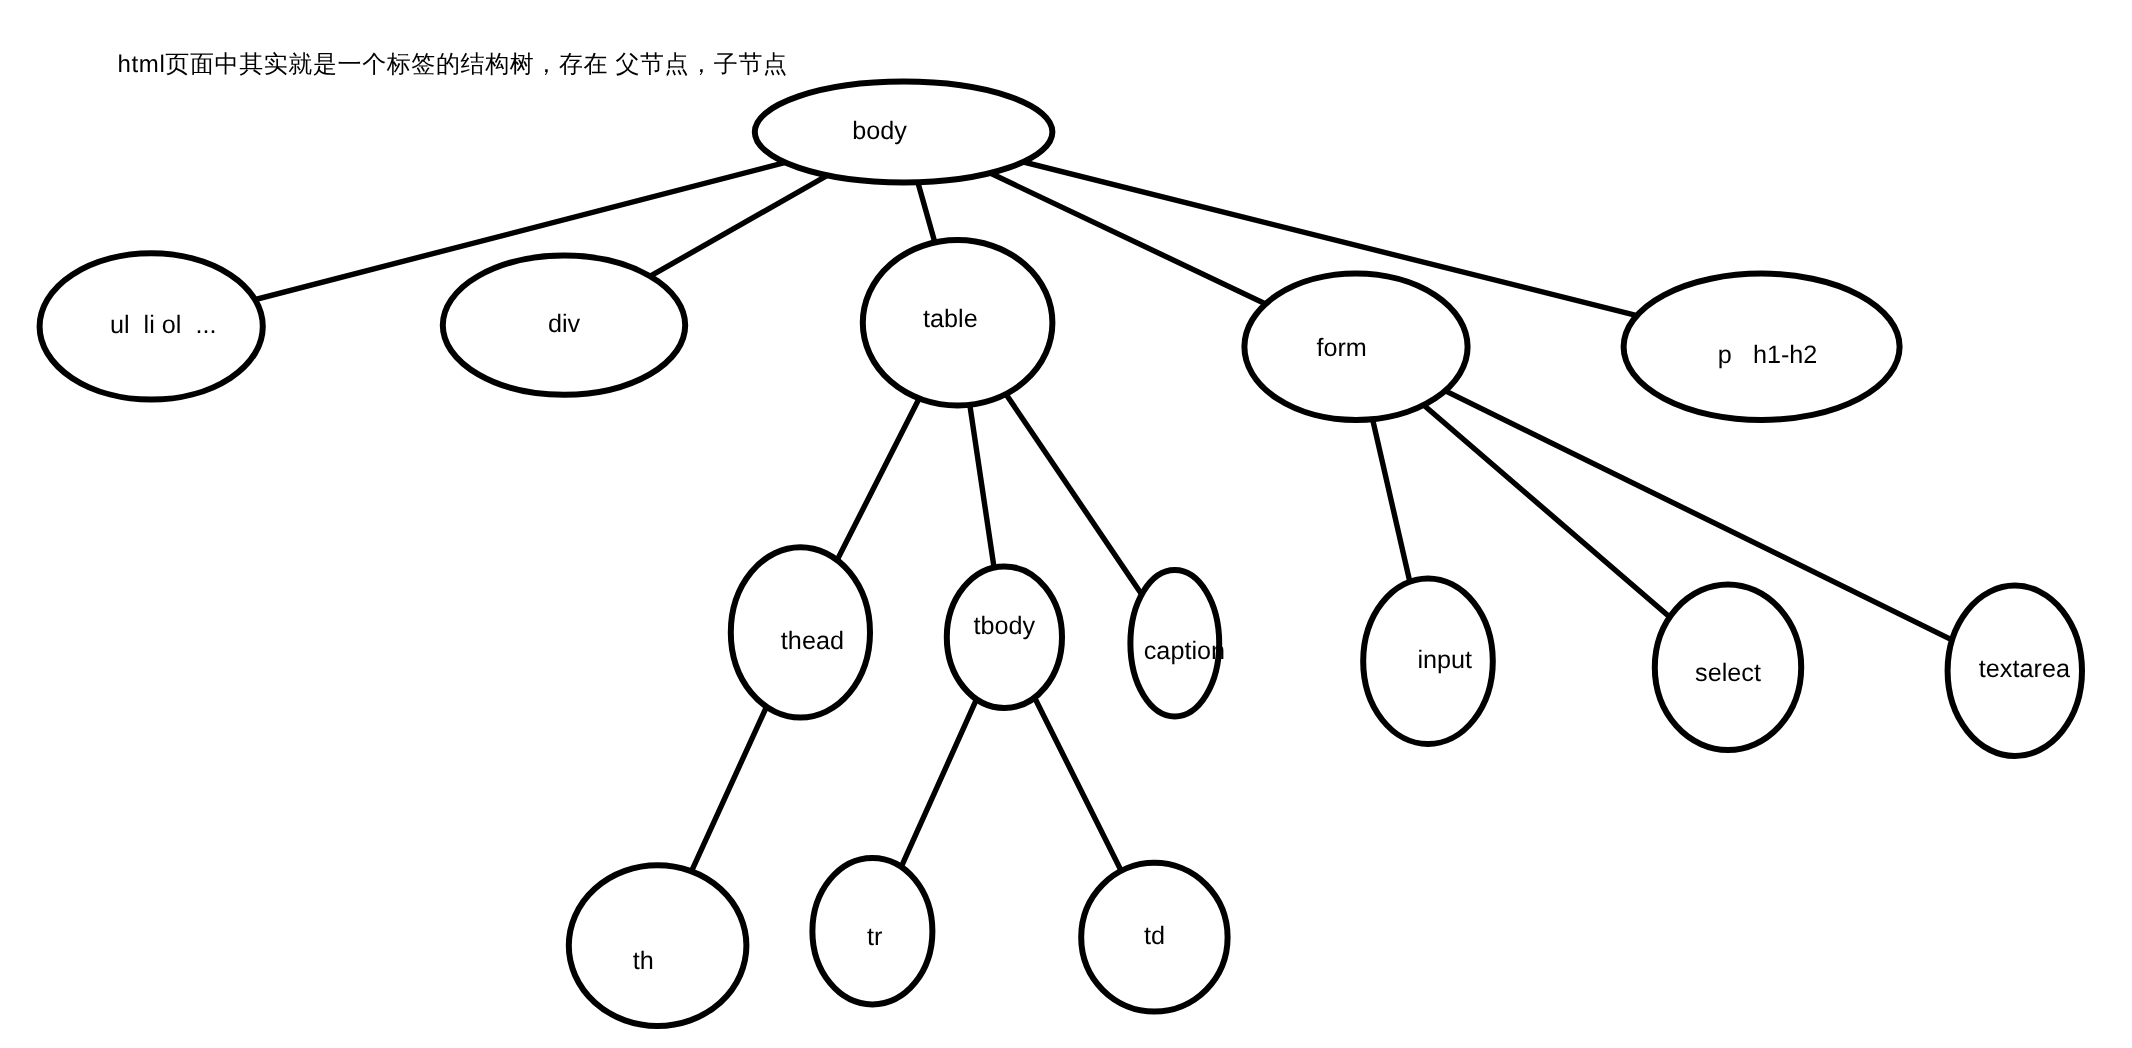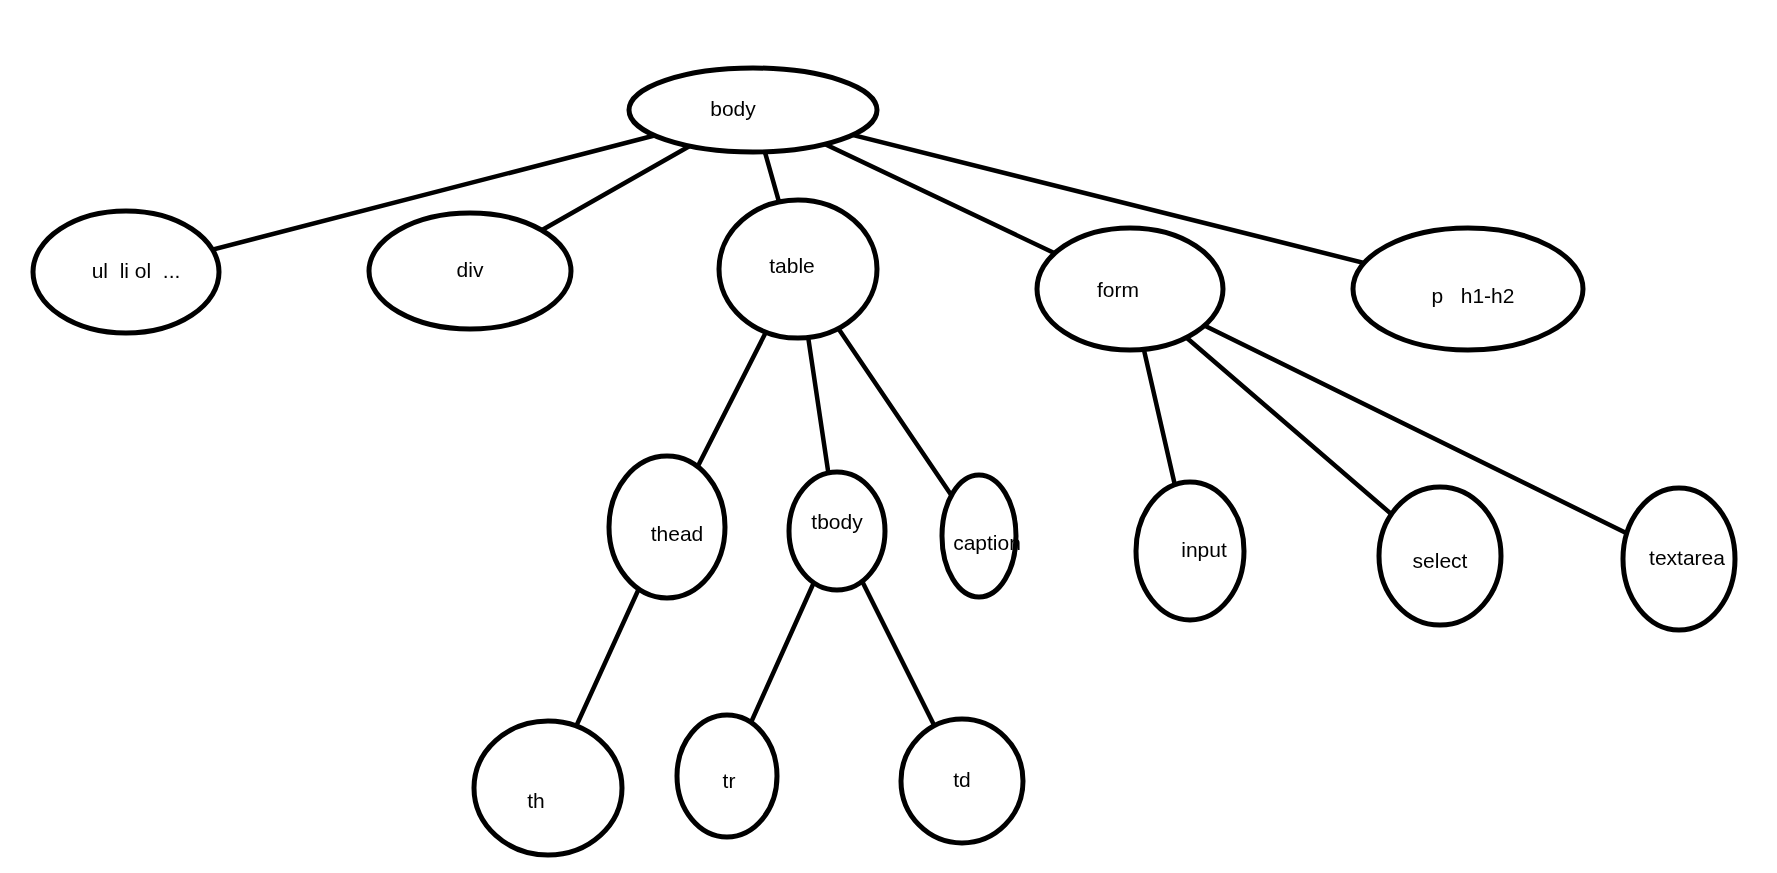--- a/index.html
+++ b/index.html
@@ -52,20 +52,21 @@
     fill: var(--ink, #000000);
     text-anchor: middle;
     dominant-baseline: middle;
     white-space: pre;
   }
 </style>
 </head>
 <body style="--ink: #000000; --bg: #ffffff;">
 
 <div class="canvas">
+  <div class="title">html页面中其实就是一个标签的结构树，存在 父节点，子节点</div>
 
   <svg class="tree" id="tree-svg" viewBox="0 0 1777 873" xmlns="http://www.w3.org/2000/svg">
     <g id="edges-layer">
         <line x1="753" y1="110" x2="126" y2="272" class="edge"></line>
         <line x1="753" y1="110" x2="470" y2="271" class="edge"></line>
         <line x1="753" y1="110" x2="798" y2="269" class="edge"></line>
         <line x1="753" y1="110" x2="1130" y2="289" class="edge"></line>
         <line x1="753" y1="110" x2="1468" y2="289" class="edge"></line>
         <line x1="798" y1="269" x2="667" y2="527" class="edge"></line>
         <line x1="798" y1="269" x2="837" y2="531" class="edge"></line>

